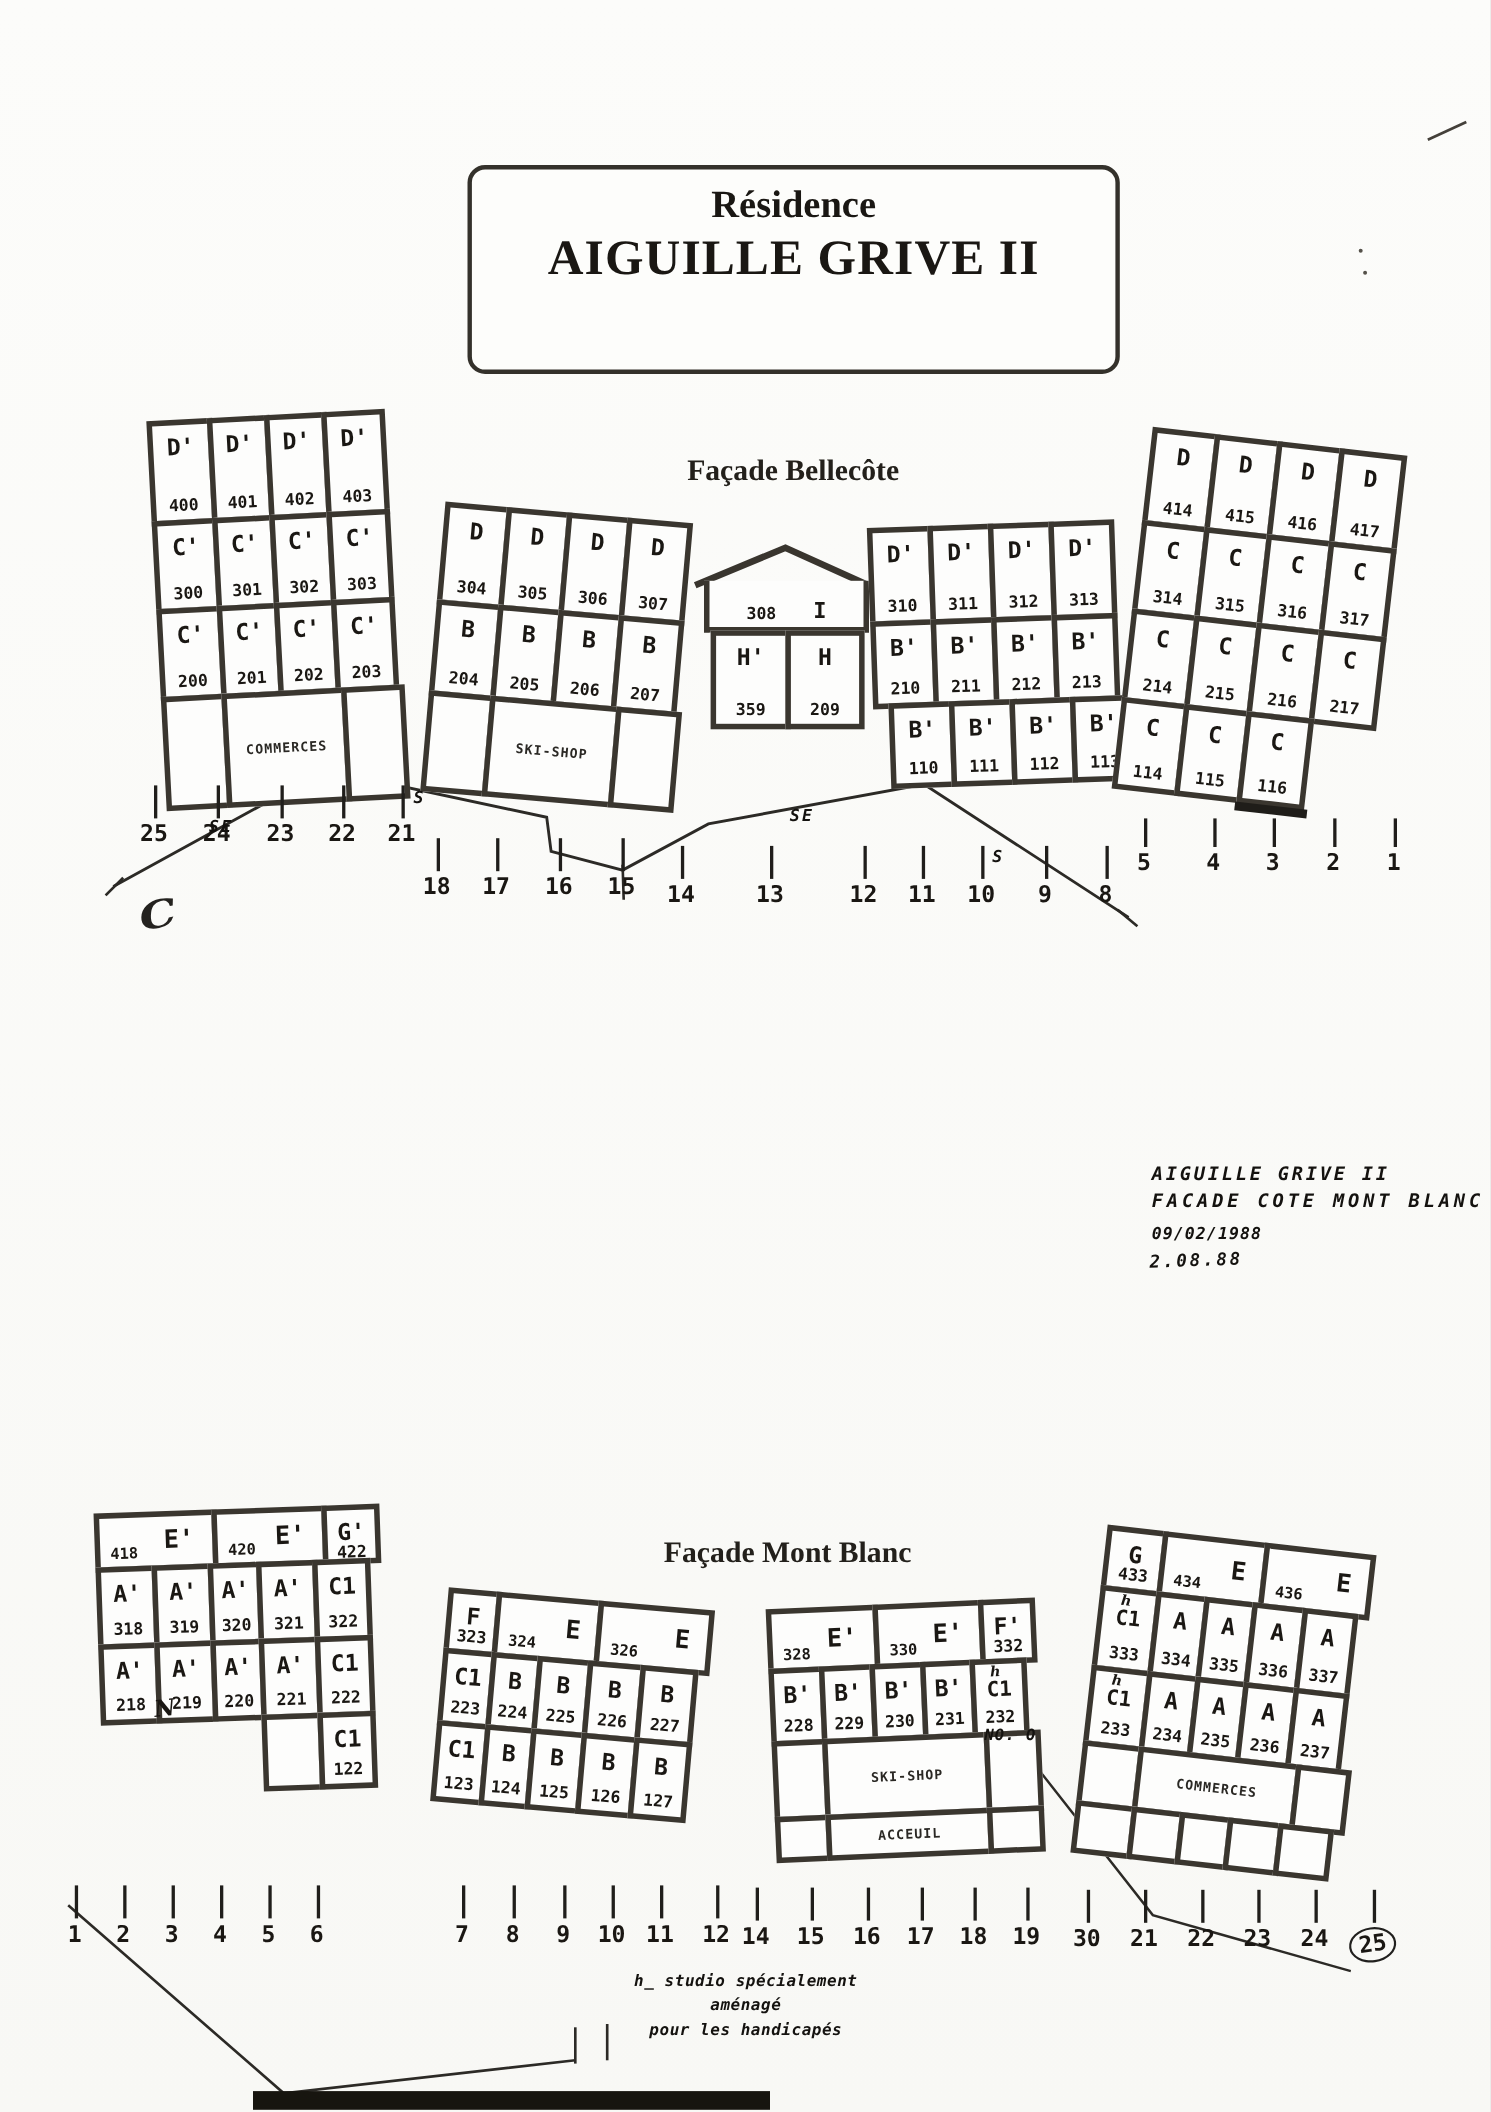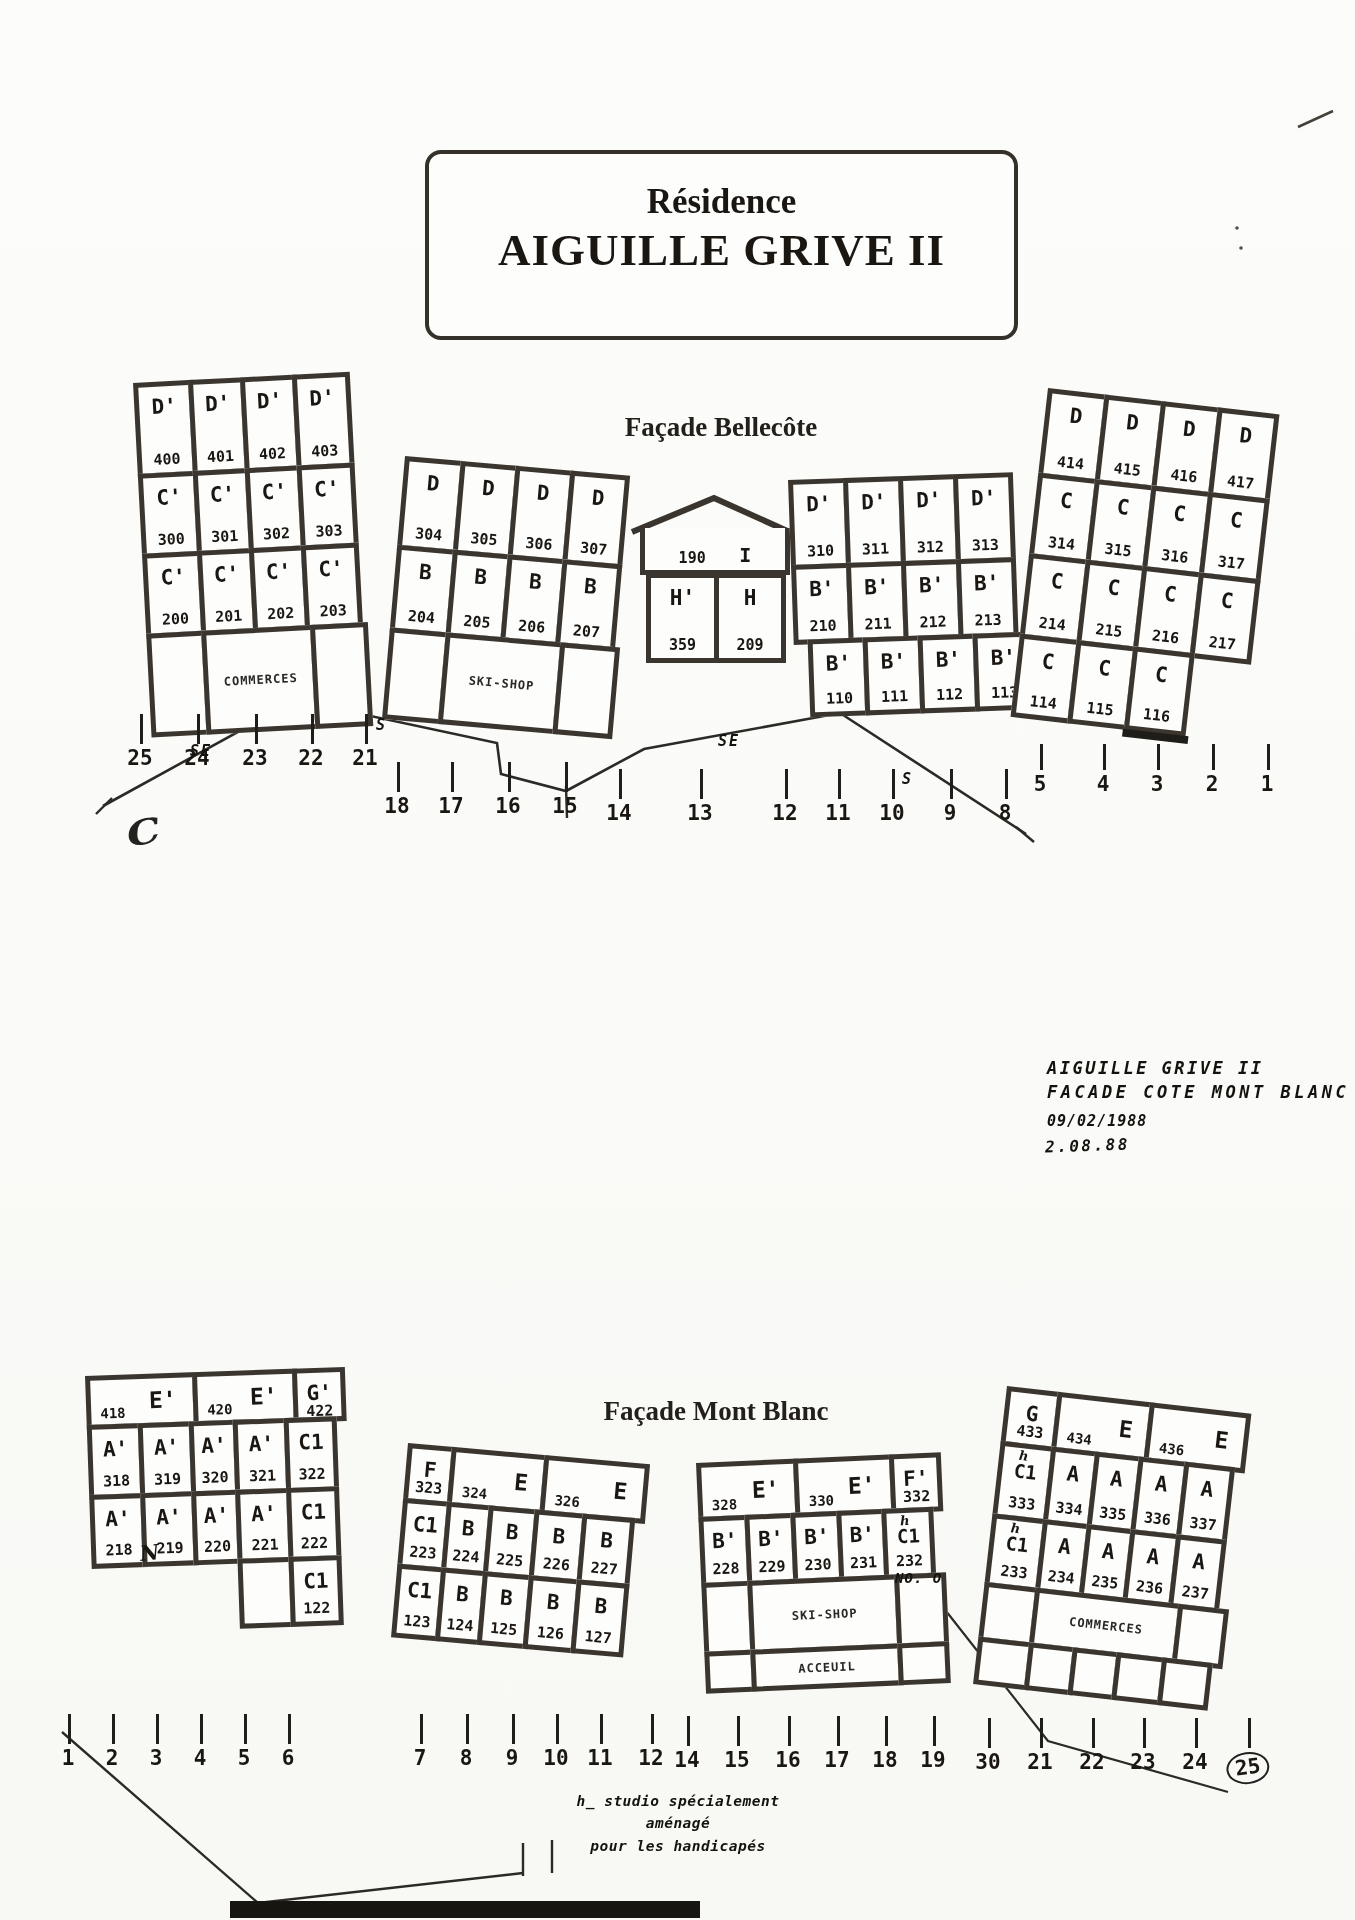--- a/index.html
+++ b/index.html
@@ -2,21 +2,21 @@
 <html><head>
 <meta charset="utf-8">
 <style>
   html,body{margin:0;padding:0;background:#e8e8e6;}
   .page{position:relative;width:1355px;height:1920px;background:linear-gradient(#fcfcfa,#f8f8f5);
         overflow:hidden;font-family:"DejaVu Sans Mono",monospace;color:#1a1713;}
   
   .titlebox{position:absolute;left:425px;top:150px;width:585px;height:182px;border:4px solid #34312b;
             border-radius:16px;background:#fdfdfb;text-align:center;
             font-family:"Liberation Serif","DejaVu Serif",serif;font-weight:bold;}
-  .t1{font-size:35px;margin-top:28px;}
+  .t1{font-size:35px;margin-top:12px;}
   .t2{font-size:45px;letter-spacing:1px;margin-top:2px;}
   .t3{font-size:40px;margin-top:0px;}
   .facadelbl{position:absolute;transform:translateX(-50%);white-space:nowrap;
              font-family:"Liberation Serif","DejaVu Serif",serif;font-weight:bold;font-size:27px;color:#23201b;}
   
   .block{position:absolute;transform-origin:0 0;}
   .brow{display:flex;}
   .brow + .brow{margin-top:-5px;}
   .cell{box-sizing:border-box;height:100%;border:5px solid #3a362f;background:#fdfdfc;position:relative;
         display:flex;flex-direction:column;align-items:center;}
@@ -187,21 +187,21 @@
       </div>
       <div class="brow" style="height: 92px;">
         <div class="cell" style="width: 61px;"></div>
         <div class="cell" style="width: 120px;">
           <span class="arealbl">SKI-SHOP</span>
         </div>
         <div class="cell" style="width: 60px;"></div>
       </div>
     </div>
   <div class="c308">
-    <span class="n">190</span>
+    <span class="n">308</span>
     <span class="l">I</span>
   </div>
   <div class="block" style="left: 646px; top: 573px; transform: rotate(0deg);">
       <div class="brow" style="height: 90px;">
         <div class="cell" style="width: 73px;">
           <span class="ltr">H'</span>
           <span class="num">359</span>
         </div>
         <div class="cell" style="width: 72px;">
           <span class="ltr">H</span>

